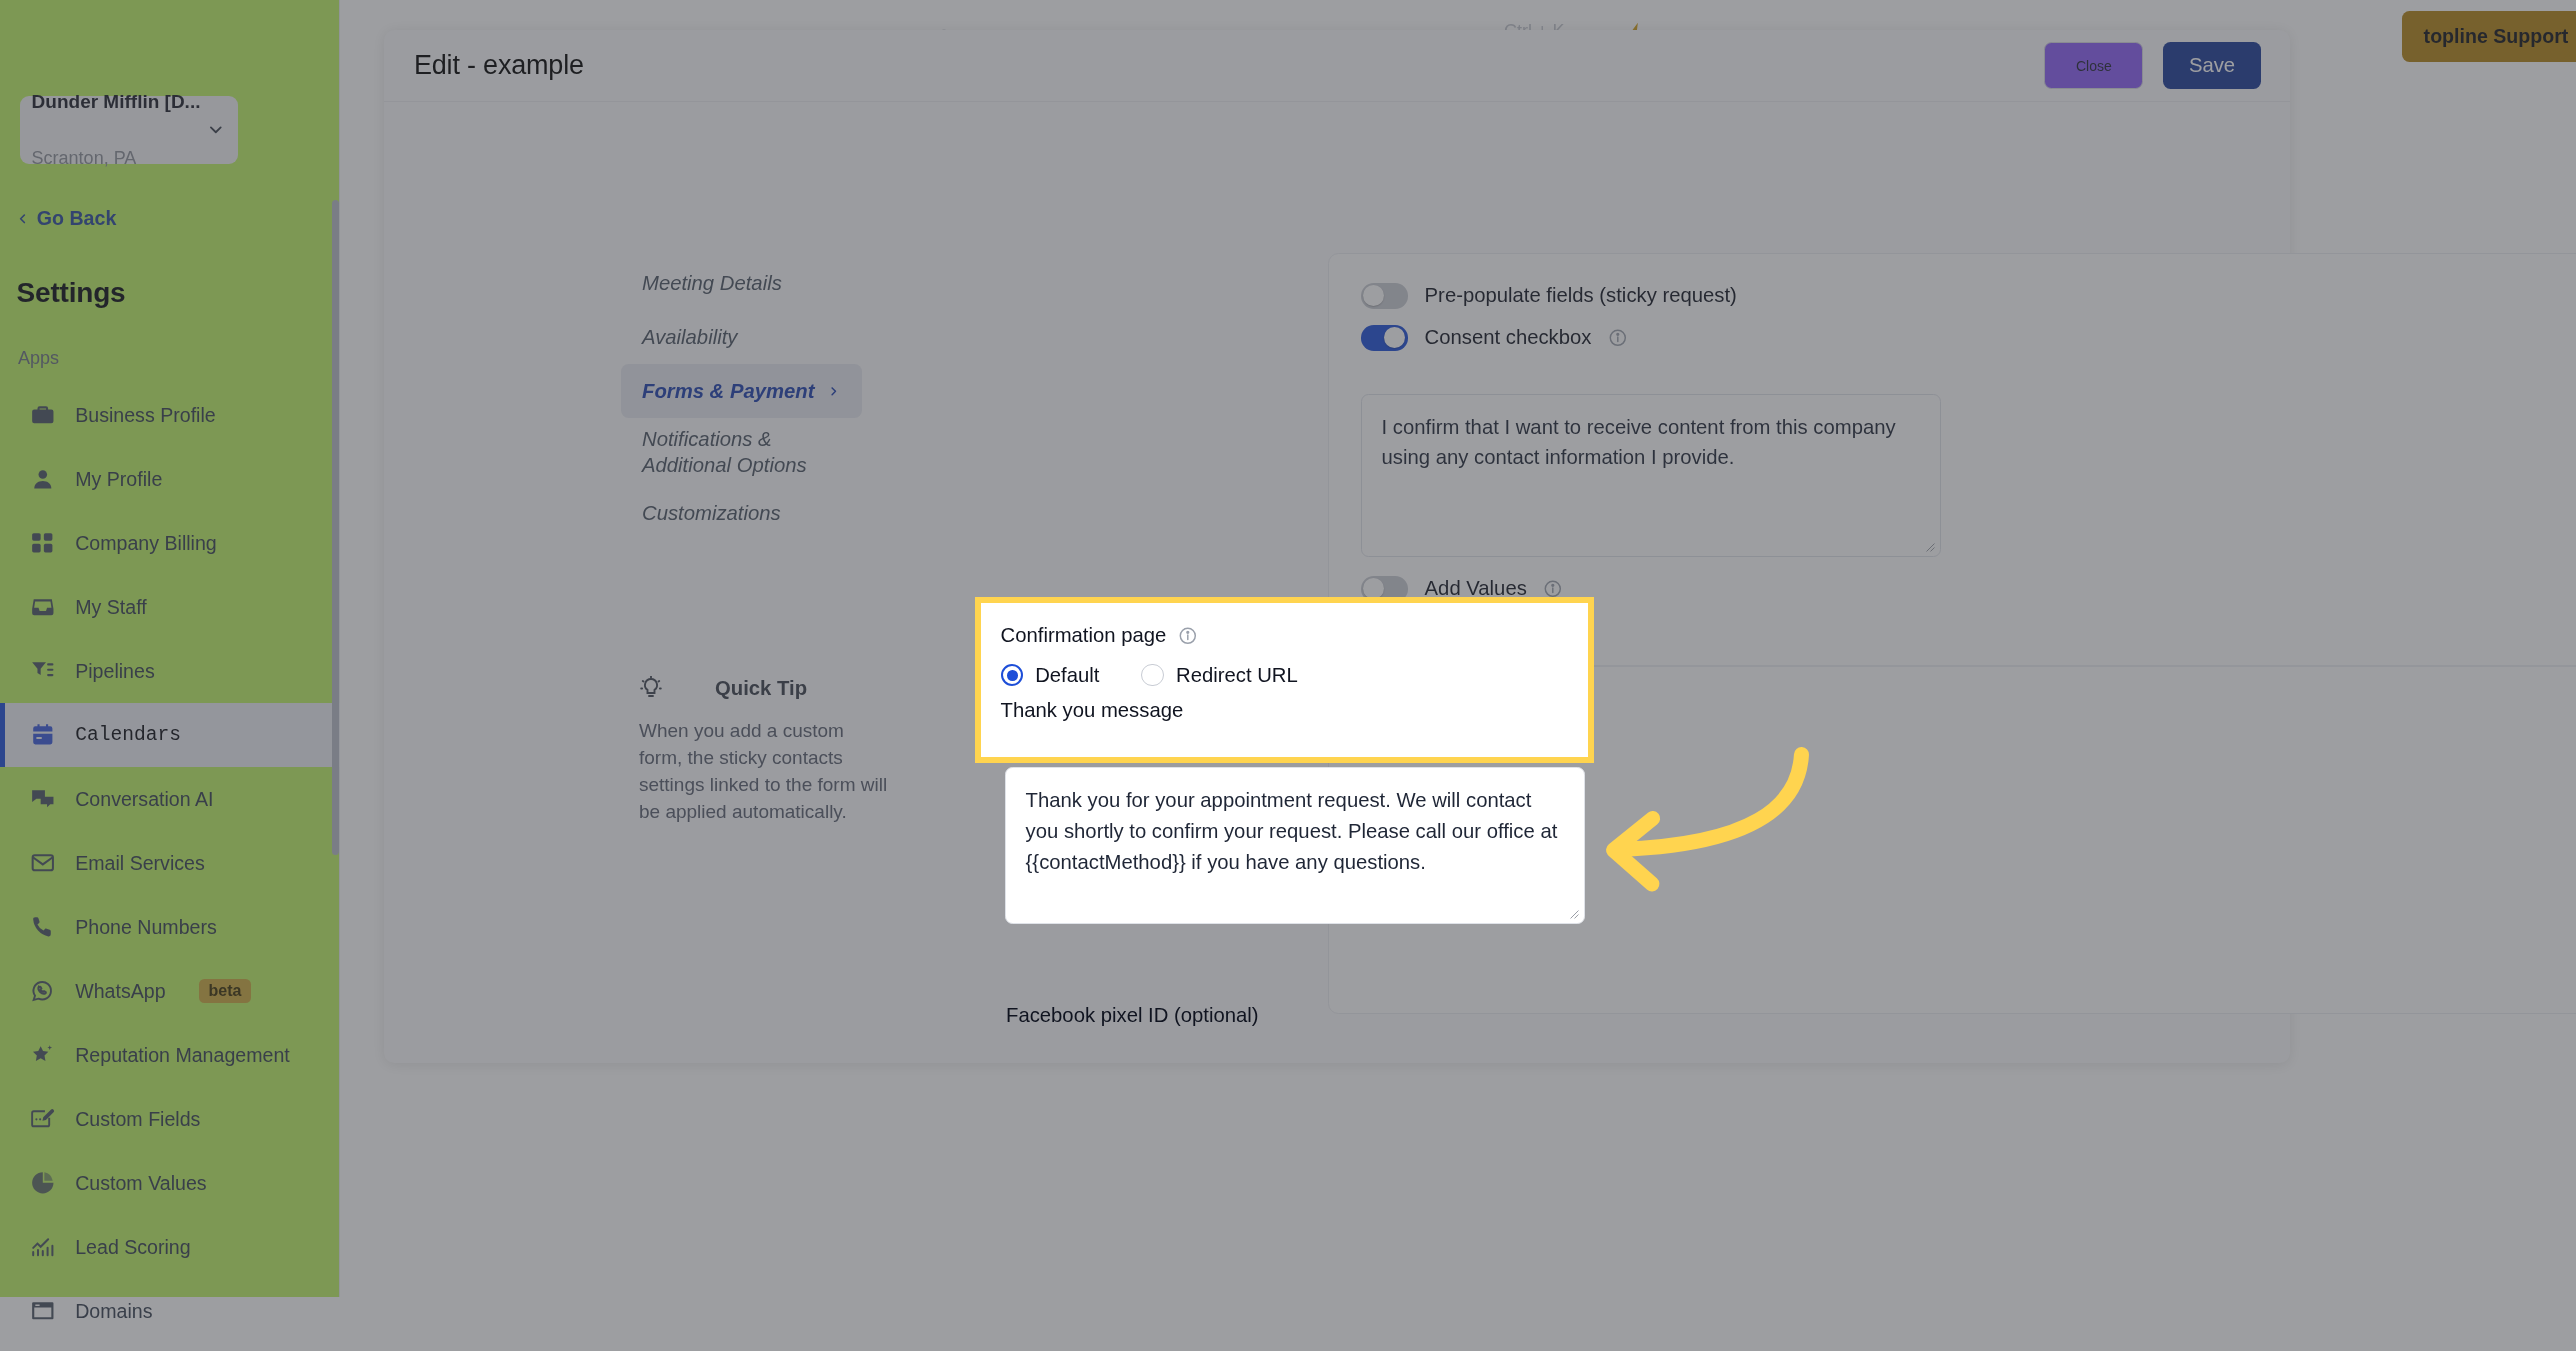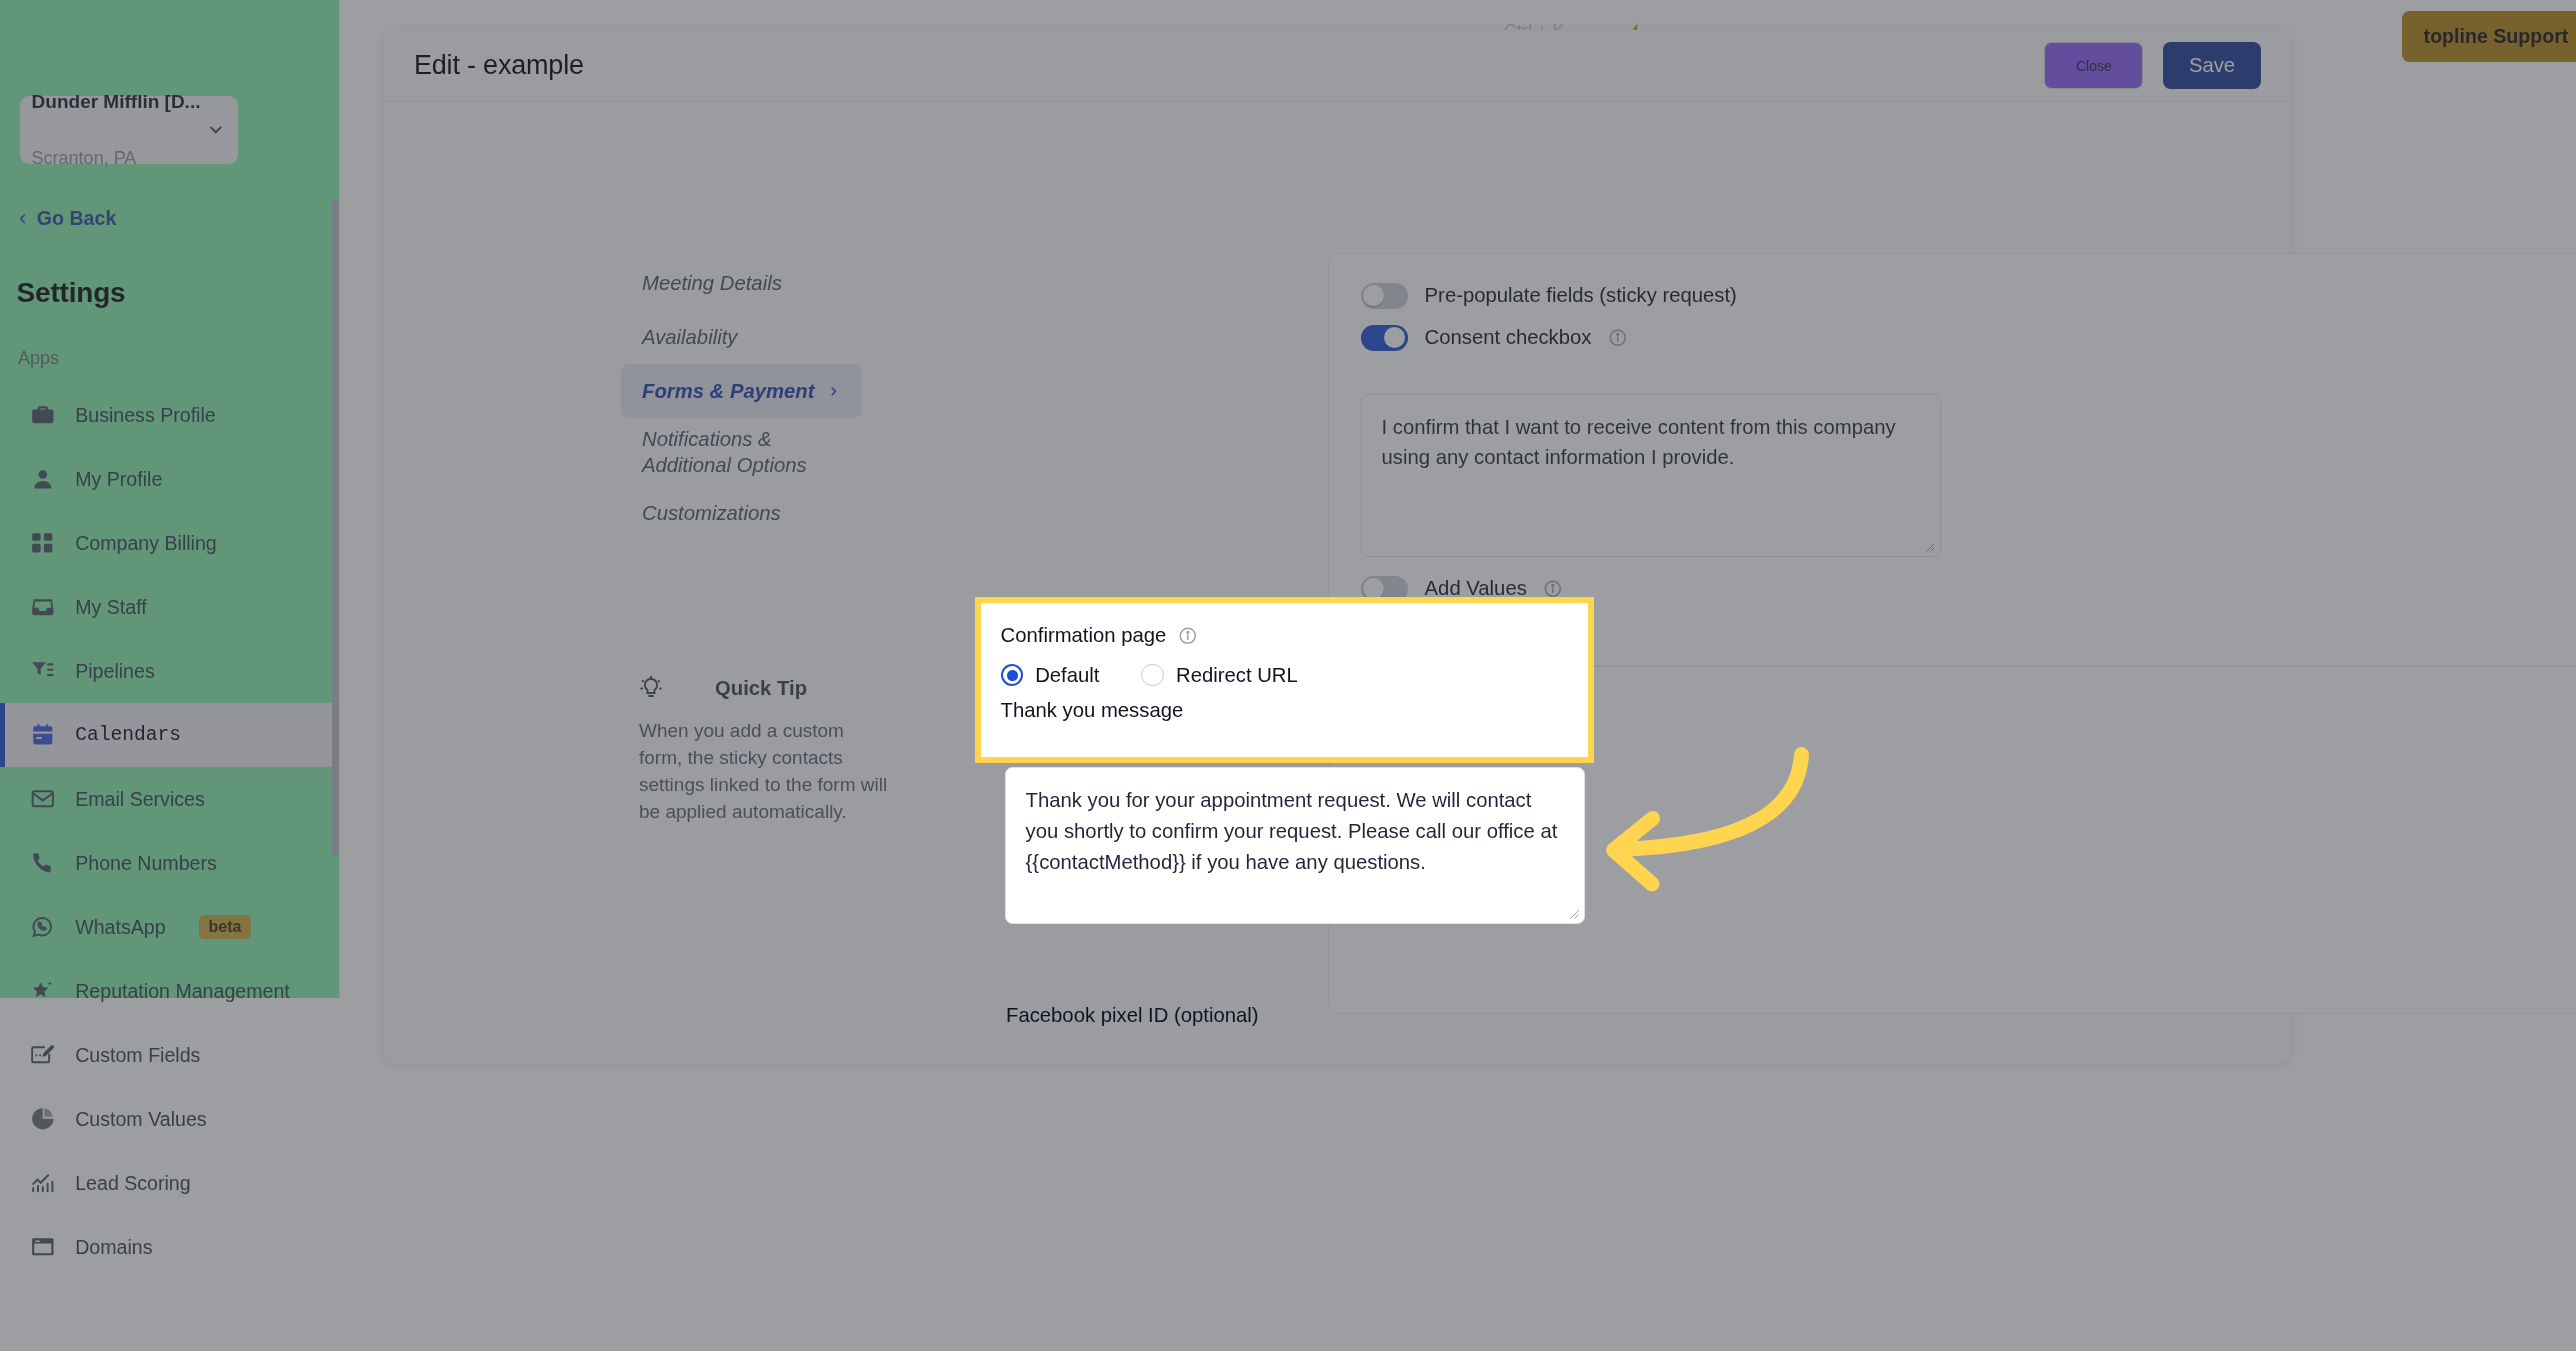--- a/index.html
+++ b/index.html
@@ -9,22 +9,22 @@
     background: #ffffff;
     overflow: hidden;
   }
   #root { position: relative; width: 2576px; height: 1351px; background: #ffffff; }
 
   
   .app { position: absolute; inset: 0; background: #ffffff; }
 
   
   .sidebar {
-    position: absolute; left: 0; top: 0; width: 340px; height: 998px;
-    background: #86efac; border-right: 0.8px solid #e9ecef;
+    position: absolute; left: 0; top: 0; width: 340px; height: 1297px;
+    background: #bef264; border-right: 0.8px solid #e9ecef;
   }
   .loc-card {
     position: absolute; left: 19.6px; top: 96px; width: 218px; height: 68px;
     background: #f2f3f5; border-radius: 9px; padding: 9.8px 12px;
     display: flex; align-items: center; justify-content: space-between;
   }
   .loc-texts { display: flex; flex-direction: column; gap: 2.3px; overflow: hidden; }
   .loc-name { font-size: 19px; color: #1c1f2a; font-weight: 600; white-space: nowrap; }
   .loc-sub  { font-size: 18px; color: #8c9099; white-space: nowrap; margin-top: 32px; }
   .chev-down { width: 19.6px; height: 19.6px; flex: 0 0 19.6px; }
@@ -288,20 +288,29 @@
         <div class="nav-item active">
           <span class="ic">
               <svg viewBox="0 0 24 24" fill="currentColor">
                 <path d="M7 2v2H5a2 2 0 0 0-2 2v3h18V6a2 2 0 0 0-2-2h-2V2h-2v2H9V2H7z"></path>
                 <path d="M3 11v8a2 2 0 0 0 2 2h14a2 2 0 0 0 2-2v-8H3zm3 3h5v2H6v-2z"></path>
               </svg>
             </span>
           <span class="nav-label">Calendars</span>
         </div>
 
+        <div class="nav-item">
+          <span class="ic">
+              <svg viewBox="0 0 24 24" fill="currentColor">
+                <path d="M2 4h12v8H6l-4 3V4z"></path>
+                <path d="M10 10h12v7h-3l-3 3v-3h-6v-7z"></path>
+              </svg>
+            </span>
+          <span class="nav-label">Conversation AI</span>
+        </div>
 
         <div class="nav-item">
           <span class="ic">
               <svg viewBox="0 0 24 24" fill="none" stroke="currentColor" stroke-width="1.9">
                 <rect x="2.5" y="5" width="19" height="14" rx="2"></rect>
                 <polyline points="3 7 12 13.5 21 7"></polyline>
               </svg>
             </span>
           <span class="nav-label">Email Services</span>
         </div>

